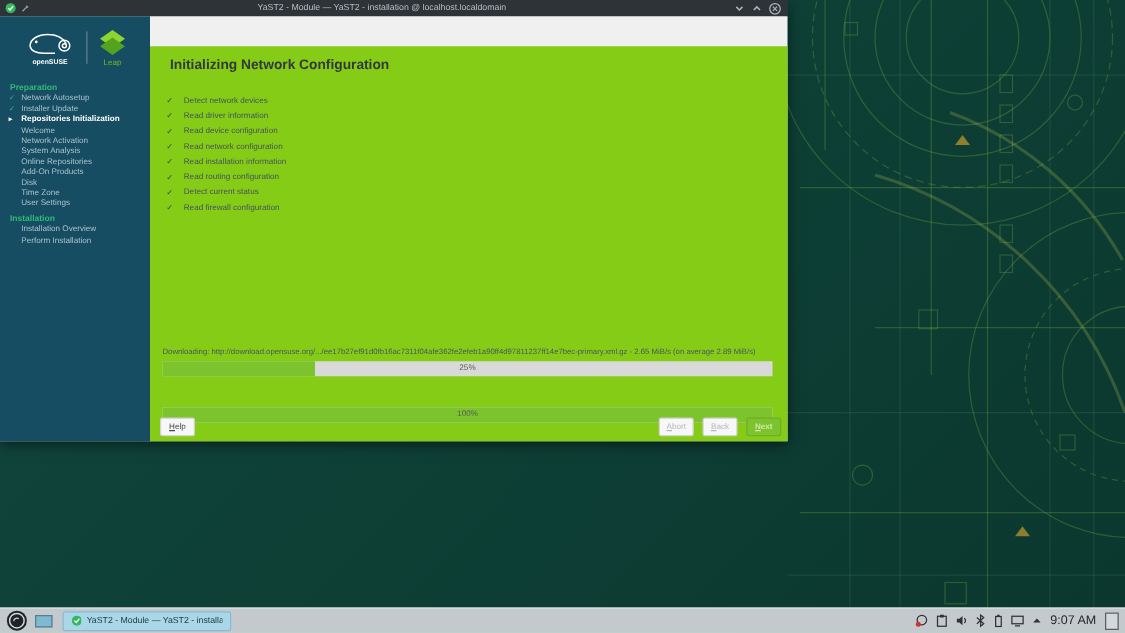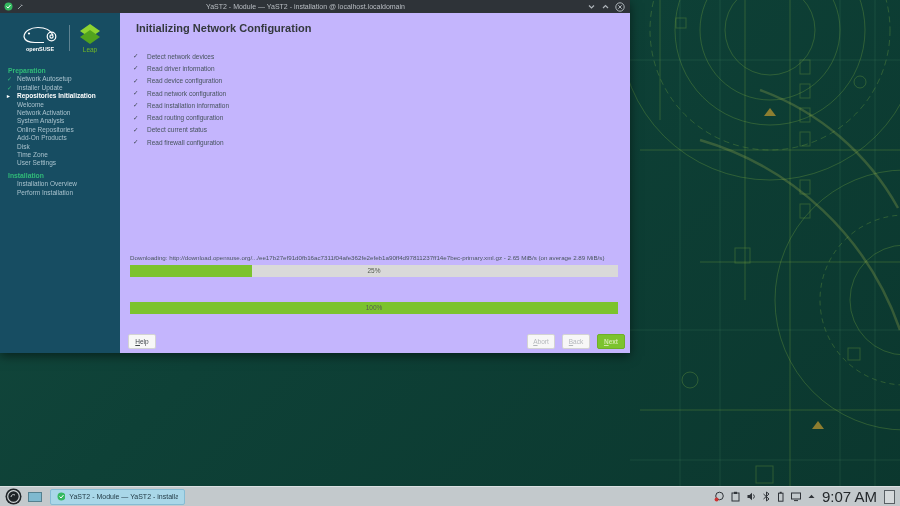--- a/index.html
+++ b/index.html
@@ -21,21 +21,21 @@
   .brand-divider { width:1px; height:26px; background:rgba(255,255,255,.3); }
   .steps { padding:8px 4px 0 4px; font-size:6.5px; line-height:8.4px; color:#a9c2cd; }
   .sec-header { color:#30ba78; font-weight:bold; font-size:6.8px; padding-left:4px; margin-top:4px; }
   .step { position:relative; padding-left:13px; }
   .step .glyph { position:absolute; left:3px; font-size:6px; }
   .step.done .glyph { color:#30ba78; }
   .step.current { color:#ffffff; font-weight:bold; }
   .step.current .glyph { color:#ffffff; font-size:5.5px; }
 
   
-  .main { position:relative; flex:1; background:#c4b5fd; }
+  .main { position:relative; flex:1; background:#84cc16;margin-top:24px; }
   .page-title { position:absolute; top:9px; left:16px; font-size:11px; font-weight:bold; color:#33383d; }
   .tasks { position:absolute; top:37px; left:13px; right:10px; }
   .task-row { display:flex; height:12.3px; align-items:center; font-size:6.5px; color:#46535c; }
   .task-check { width:14px; color:#39434b; font-size:6.5px; }
   .dl-text { position:absolute; top:241px; left:10px; right:10px; font-size:6.2px; color:#4a565f; white-space:nowrap; overflow:hidden; }
   .pbar { position:absolute; left:10px; width:488px; height:12px; background:#d9d9d9; }
   .pbar .fill { position:absolute; left:0; top:0; height:100%; background:#7cc32e; }
   .pbar .plabel { position:absolute; inset:0; text-align:center; line-height:12px; font-size:6.5px; color:#565c50; }
   .pbar1 { top:252px; } .pbar2 { top:289px; }
   .footer { position:absolute; left:8px; right:5px; bottom:4px; display:flex; justify-content:space-between; align-items:center; }
@@ -47,21 +47,21 @@
   .btn.next { background:#7cc32e; border-color:#6fb027; color:#cfe8a8; font-weight:bold; }
 
   
   .taskbar { position:absolute; left:0; bottom:0; width:900px; height:20px; background:#c3c9cc; border-top:1px solid #dbe0e2;
              display:flex; align-items:center; padding:0 5px; }
   .pager { width:14px; height:10px; background:#7fb9cf; border:1px solid #54808f; margin-left:6px; }
   .task-btn { height:16px; display:flex; align-items:center; gap:4px; padding:0 6px; margin-left:8px;
               background:#a9d7e8; border:1px solid #85bcd4; border-radius:2px; font-size:7px; color:#223b46; max-width:135px; }
   .task-btn span { white-space:nowrap; overflow:hidden; }
   .tray { margin-left:auto; display:flex; align-items:center; gap:5px; }
-  .clock { font-size:15px; color:#24282b; margin:0 7px 0 6px; }
+  .clock { font-size:10px; color:#24282b; margin:0 7px 0 6px; }
   .show-desktop { width:11px; height:14px; border:1px solid #595f64; background:rgba(255,255,255,.3); }
   svg text { font-family:"Liberation Sans", sans-serif; }
 </style>
 </head>
 <body>
 
 <div class="desktop">
 
   <svg class="wallpaper" width="900" height="506" viewBox="0 0 900 506">
     <g fill="none" stroke="#7fae3f" stroke-opacity="0.30" stroke-width="1">

